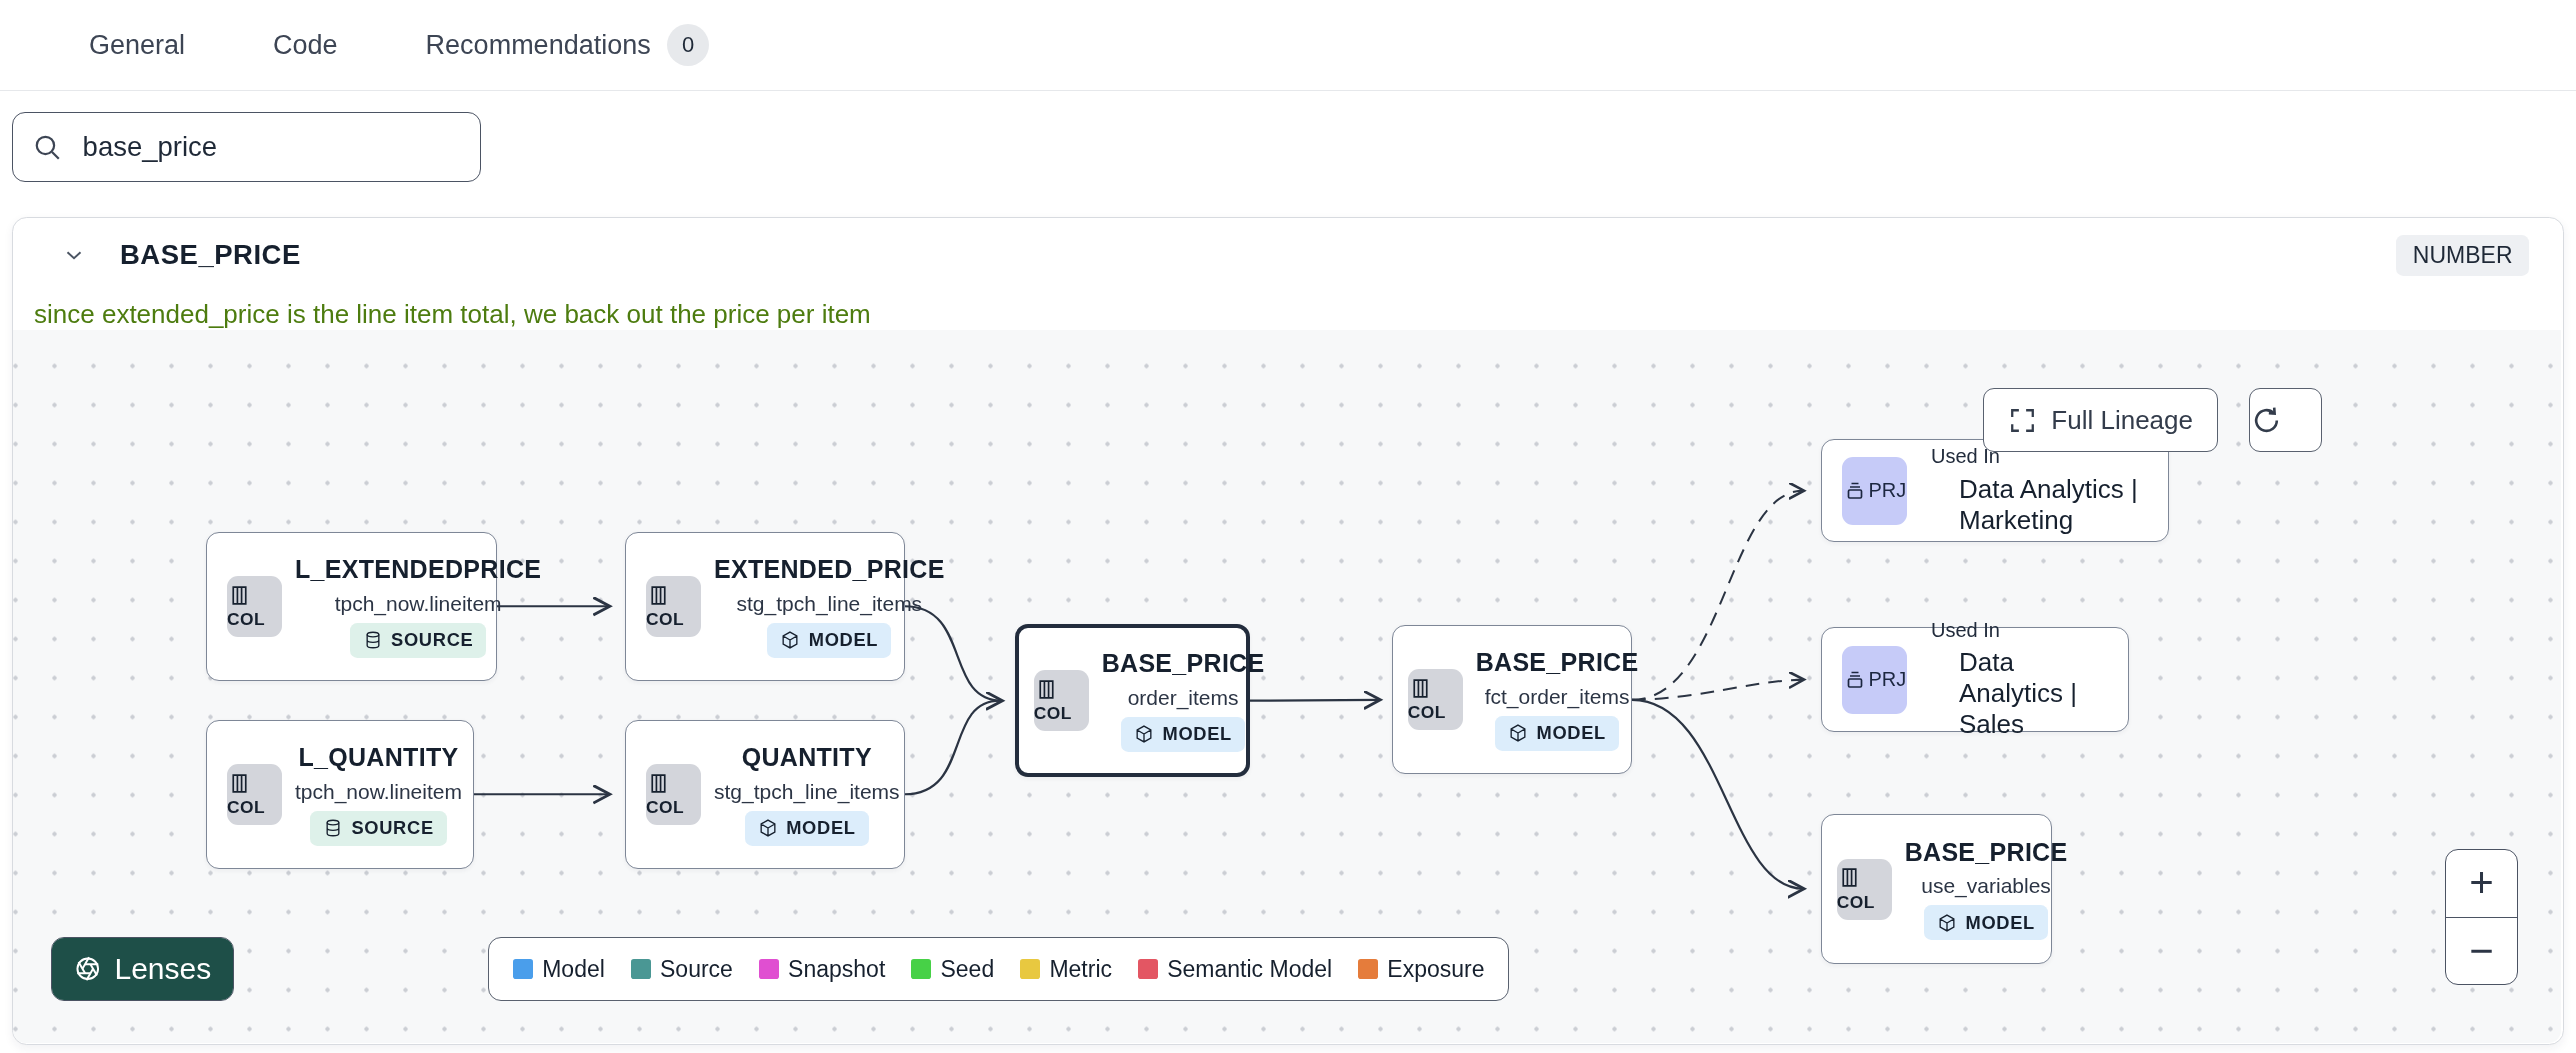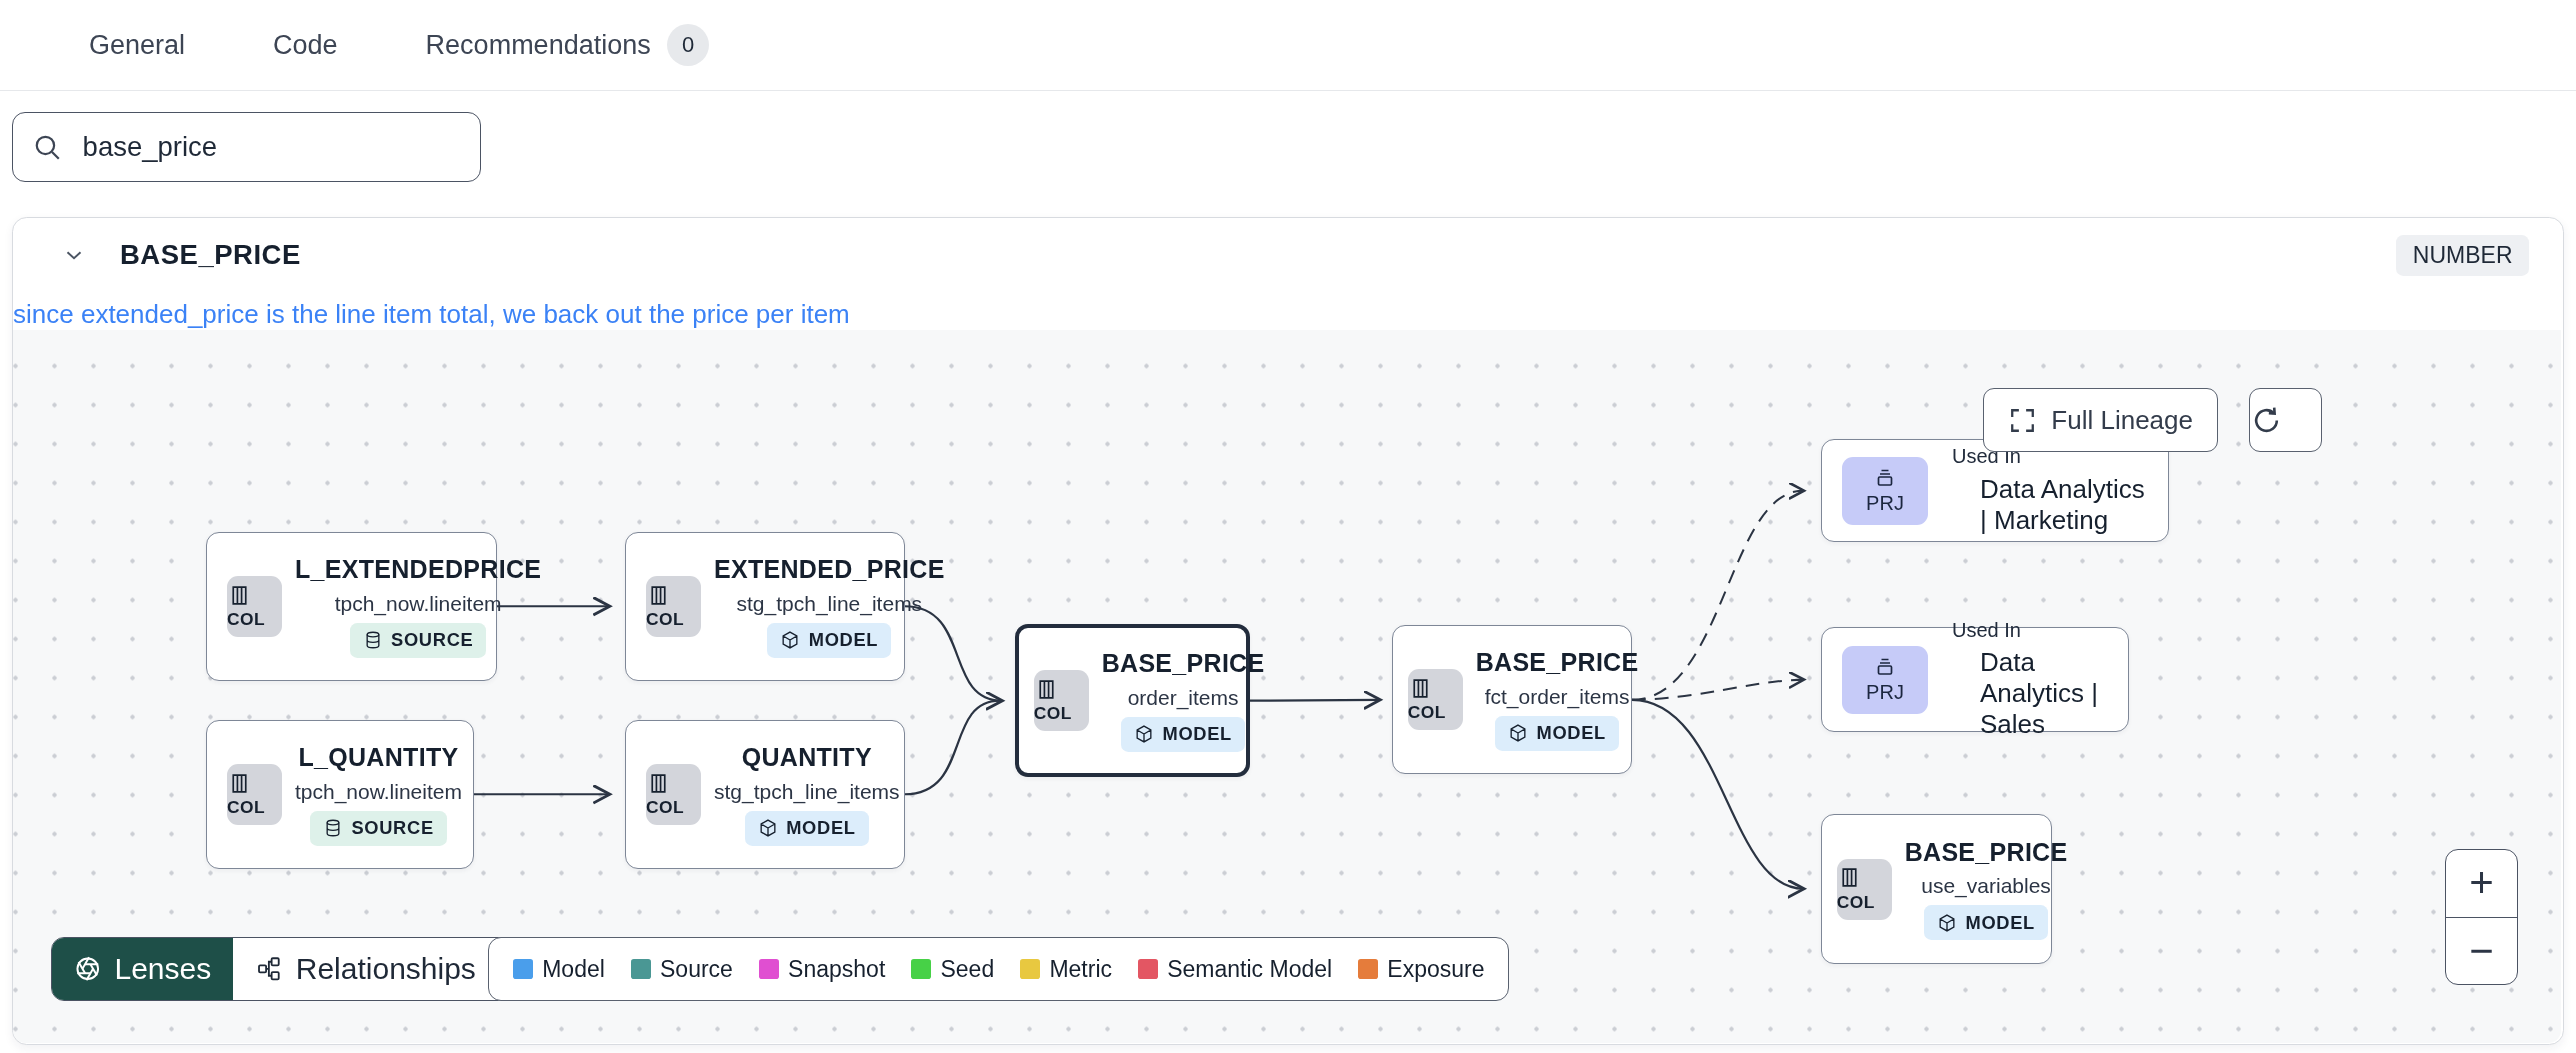--- a/index.html
+++ b/index.html
@@ -28,40 +28,40 @@
 
   
   .panel { position:absolute; left:12px; top:217px; width:2552px; height:828px;
     border:1.8px solid #d8dbe0; border-radius:14.7px; background:#fff;
     box-shadow:0 3.7px 9.2px rgba(30,40,60,.06); }
   .panel-head { position:absolute; left:0; top:0; width:100%; height:73px; display:flex; align-items:center; }
   .head-chev { margin-left:48px; color:#4b5563; display:flex; cursor:pointer; }
   .col-name { margin-left:33px; font-size:27.5px; font-weight:700; color:#16202e; letter-spacing:0.5px; }
   .type-badge { position:absolute; right:34px; top:16.5px; background:#eef0f3; border-radius:7.3px;
     padding:7.3px 16.5px; font-size:23px; color:#1f2937; }
-  .desc { position:absolute; left:0; top:81px; font-size:26px; color:#3b82f6; }
+  .desc { position:absolute; left:21px; top:81px; font-size:26px; color:#4d7c0f; }
 
   
   .canvas { position:absolute; left:0; top:112px; width:2548px; height:713px;
     background:#f7f8f9; border-radius:0 0 13px 13px; overflow:hidden;
     background-image:radial-gradient(circle,#cbced4 1.9px,transparent 2.4px);
     background-size:39px 39px; background-position:22px 16.5px; }
   .edges { position:absolute; left:0; top:0; pointer-events:none; }
 
   
   .node { position:absolute; background:#fff; border:1.8px solid #7e8797; border-radius:13px;
     display:flex; align-items:center; padding:0 20px; cursor:pointer;
     box-shadow:0 1.8px 4.6px rgba(30,40,60,.05); }
   .node.selected { border:4.6px solid #232d3d; }
   .col-badge { width:55px; height:61px; background:#d3d5db; border-radius:11px;
     display:flex; flex-direction:column; justify-content:center; gap:1.8px;
     color:#16202e; flex:0 0 auto; }
   .col-badge span { font-size:17.4px; font-weight:700; letter-spacing:0.5px; }
-  .prj-badge { width:86px; height:68px; background:#c6cbf8; border-radius:11px;
-    display:flex; flex-direction:column; align-items:center; justify-content:center; gap:1.8px;
+  .prj-badge { width:65px; height:68px; background:#c6cbf8; border-radius:11px;
+    display:flex; align-items:center; justify-content:center; gap:1.8px;
     color:#1c2740; flex:0 0 auto; }
   .prj-badge span { font-size:20px; font-weight:500; }
   .node-text { flex:1; display:flex; flex-direction:column; align-items:center; gap:7.3px; padding-left:13px; }
   .node-title { font-size:25px; font-weight:600; color:#16202e; letter-spacing:0.3px; }
   .node-sub { font-size:21px; color:#2c3545; }
   .pill { display:flex; align-items:center; gap:8.3px; border-radius:7.3px; padding:6.4px 13px;
     font-size:18.3px; font-weight:700; color:#16202e; letter-spacing:0.7px; }
   .pill.MODEL { background:#dcedfb; }
   .pill.SOURCE { background:#def1ea; }
   .prj-text { flex:1; display:flex; flex-direction:column; gap:5.5px; padding-left:24px; align-items:flex-start; }
@@ -332,32 +332,20 @@
               <circle cx="12" cy="12" r="9"></circle>
               <line x1="14.31" y1="8" x2="20.05" y2="17.94"></line>
               <line x1="9.69" y1="8" x2="21.17" y2="8"></line>
               <line x1="7.38" y1="12" x2="13.12" y2="2.06"></line>
               <line x1="9.69" y1="16" x2="3.95" y2="6.06"></line>
               <line x1="14.31" y1="16" x2="2.83" y2="16"></line>
               <line x1="16.62" y1="12" x2="10.88" y2="21.94"></line>
             </svg>
           <span>Lenses</span>
         </div>
-        <div class="lens-seg light">
-          <svg class="ic" width="27.5" height="27.5" viewBox="0 0 24 24" stroke="#1f2937" stroke-width="1.6" fill="none">
-              <rect x="3.5" y="9" width="6.2" height="6.2" rx="1"></rect>
-              <rect x="14.5" y="2.8" width="6.2" height="6.2" rx="1"></rect>
-              <rect x="14.5" y="15" width="6.2" height="6.2" rx="1"></rect>
-              <path d="M9.7 12.1h2.4V5.9h2.4 M12.1 12.1v6h2.4"></path>
-            </svg>
-          <span>Relationships</span>
-          <svg class="ic" width="24" height="24" viewBox="0 0 24 24">
-              <polyline points="6,9.5 12,15 18,9.5" fill="none" stroke="#1f2937" stroke-width="2"></polyline>
-            </svg>
-        </div>
       </div>
 
       <div class="legend">
         <div class="legend-item">
           <span class="legend-swatch" style="background: rgb(74, 158, 235);"></span>
           <span>Model</span>
         </div>
         <div class="legend-item">
           <span class="legend-swatch" style="background: rgb(74, 151, 148);"></span>
           <span>Source</span>

